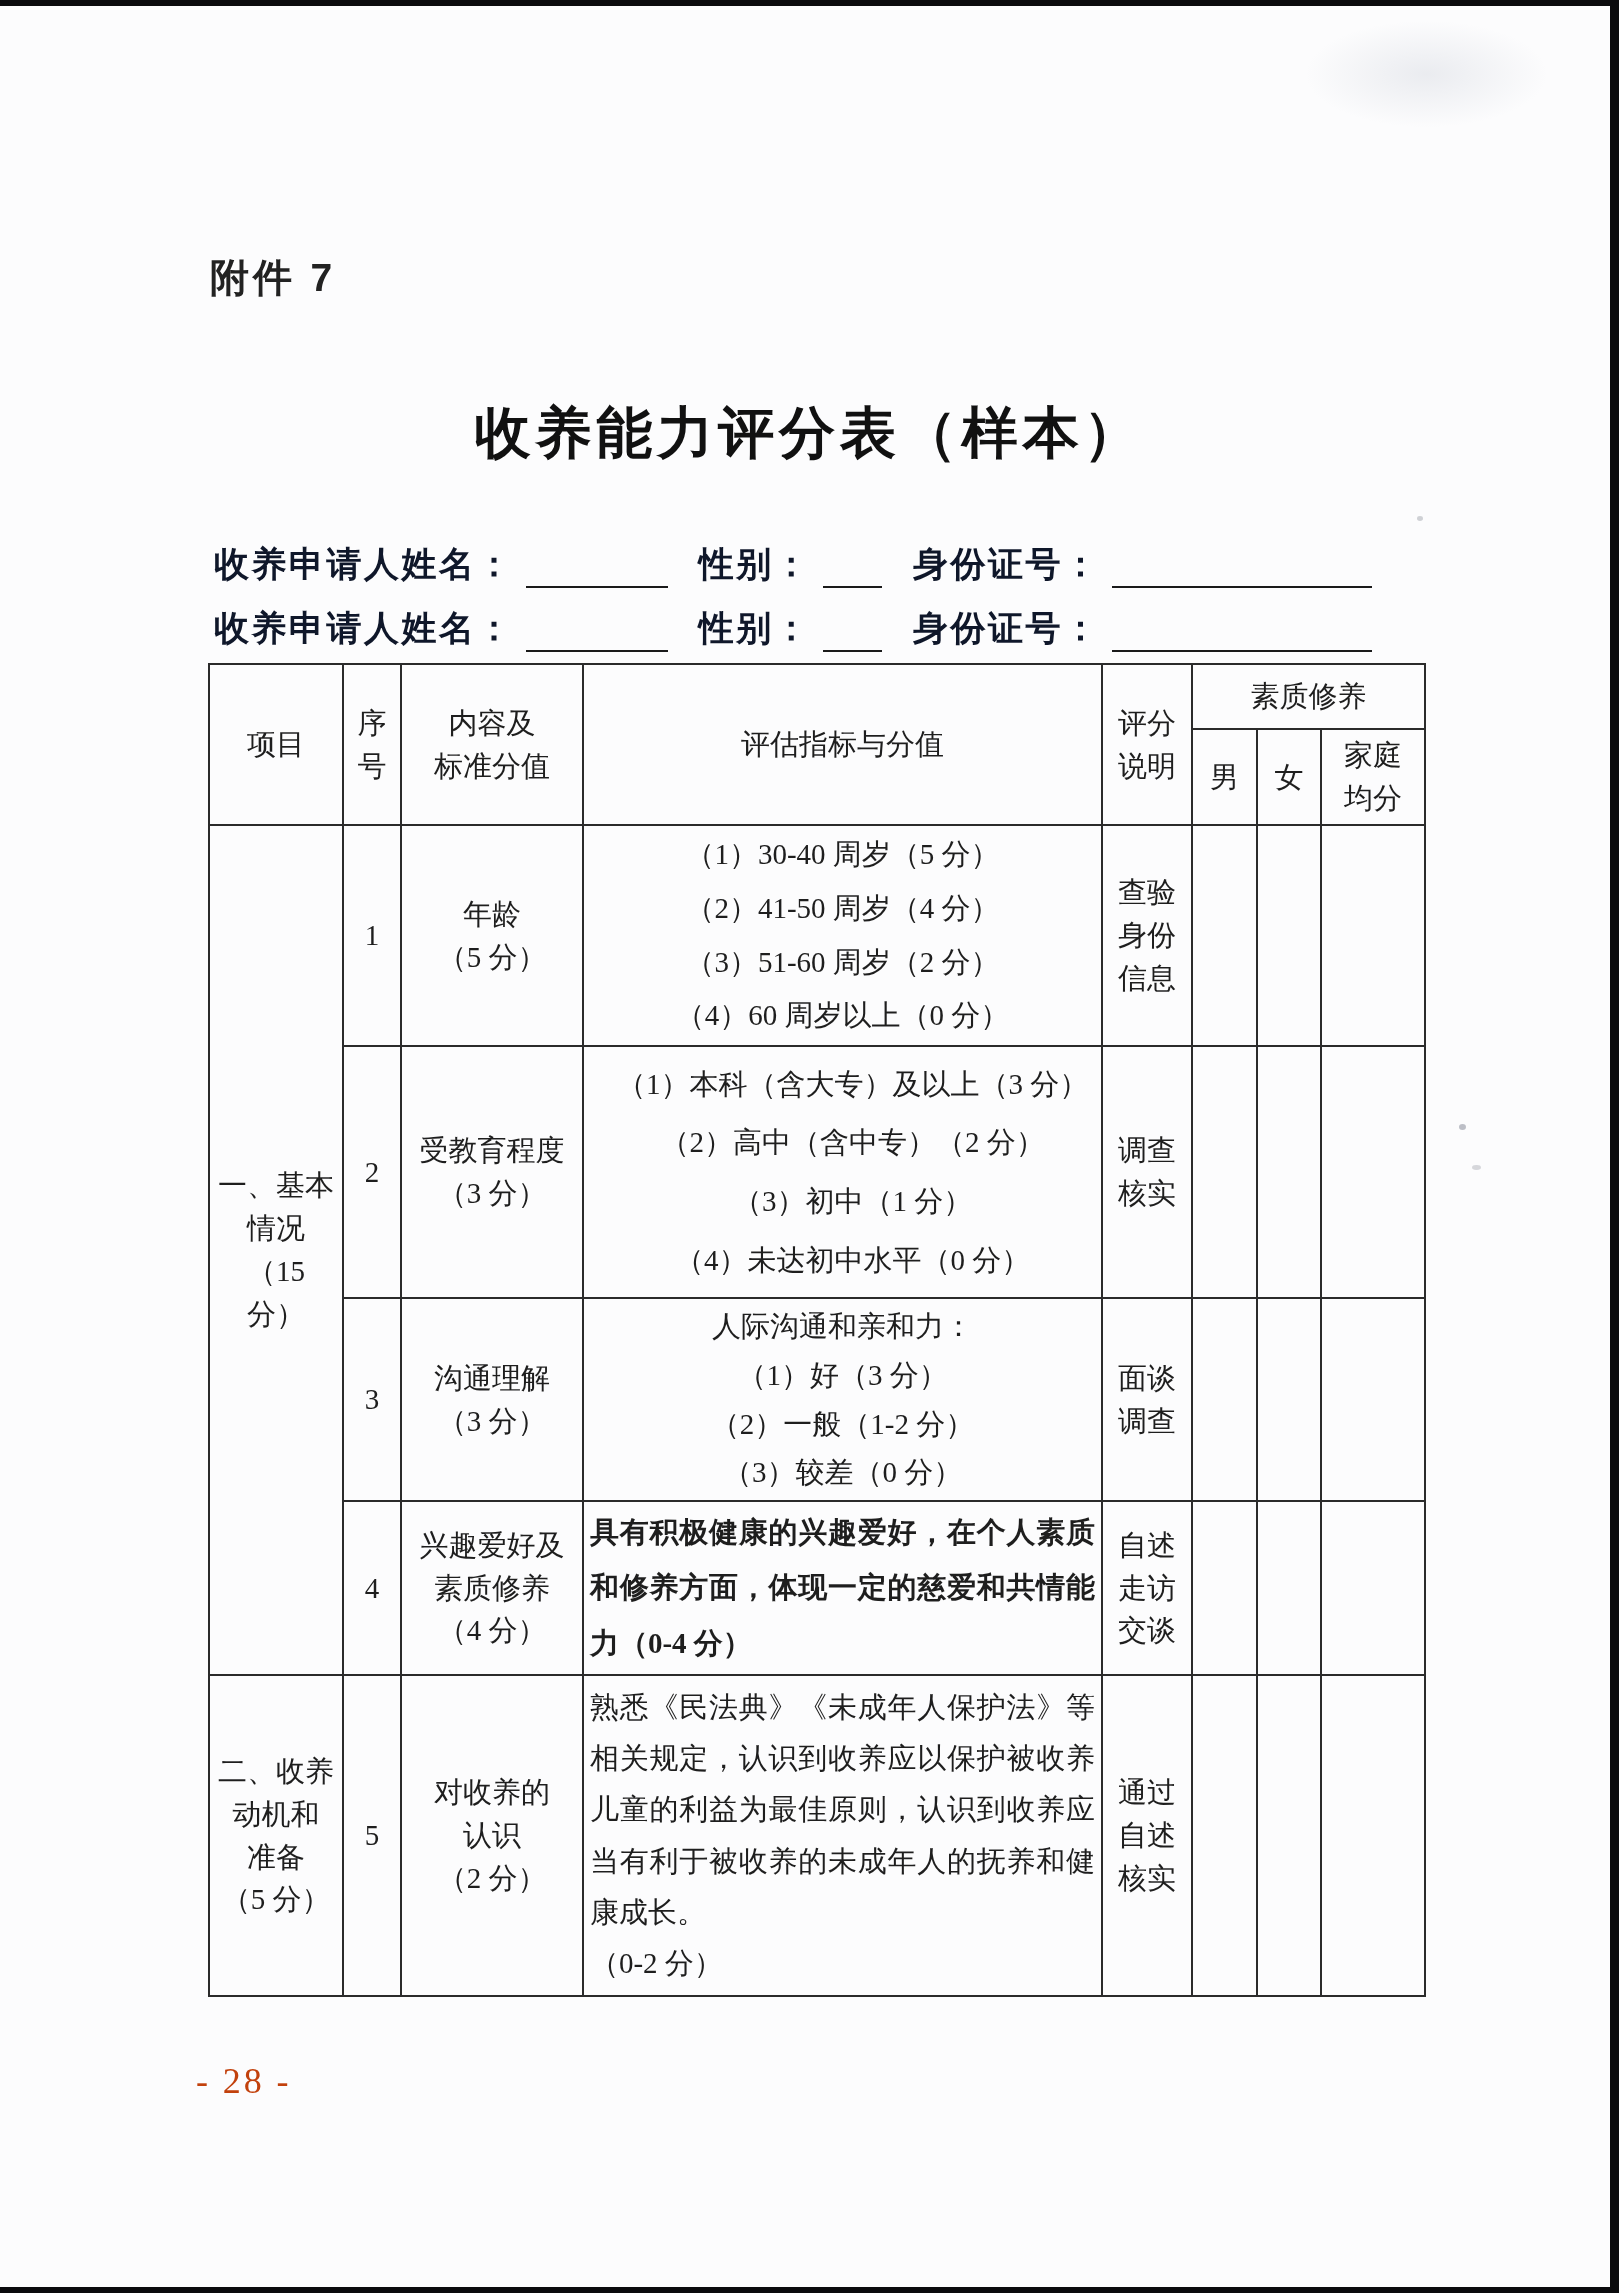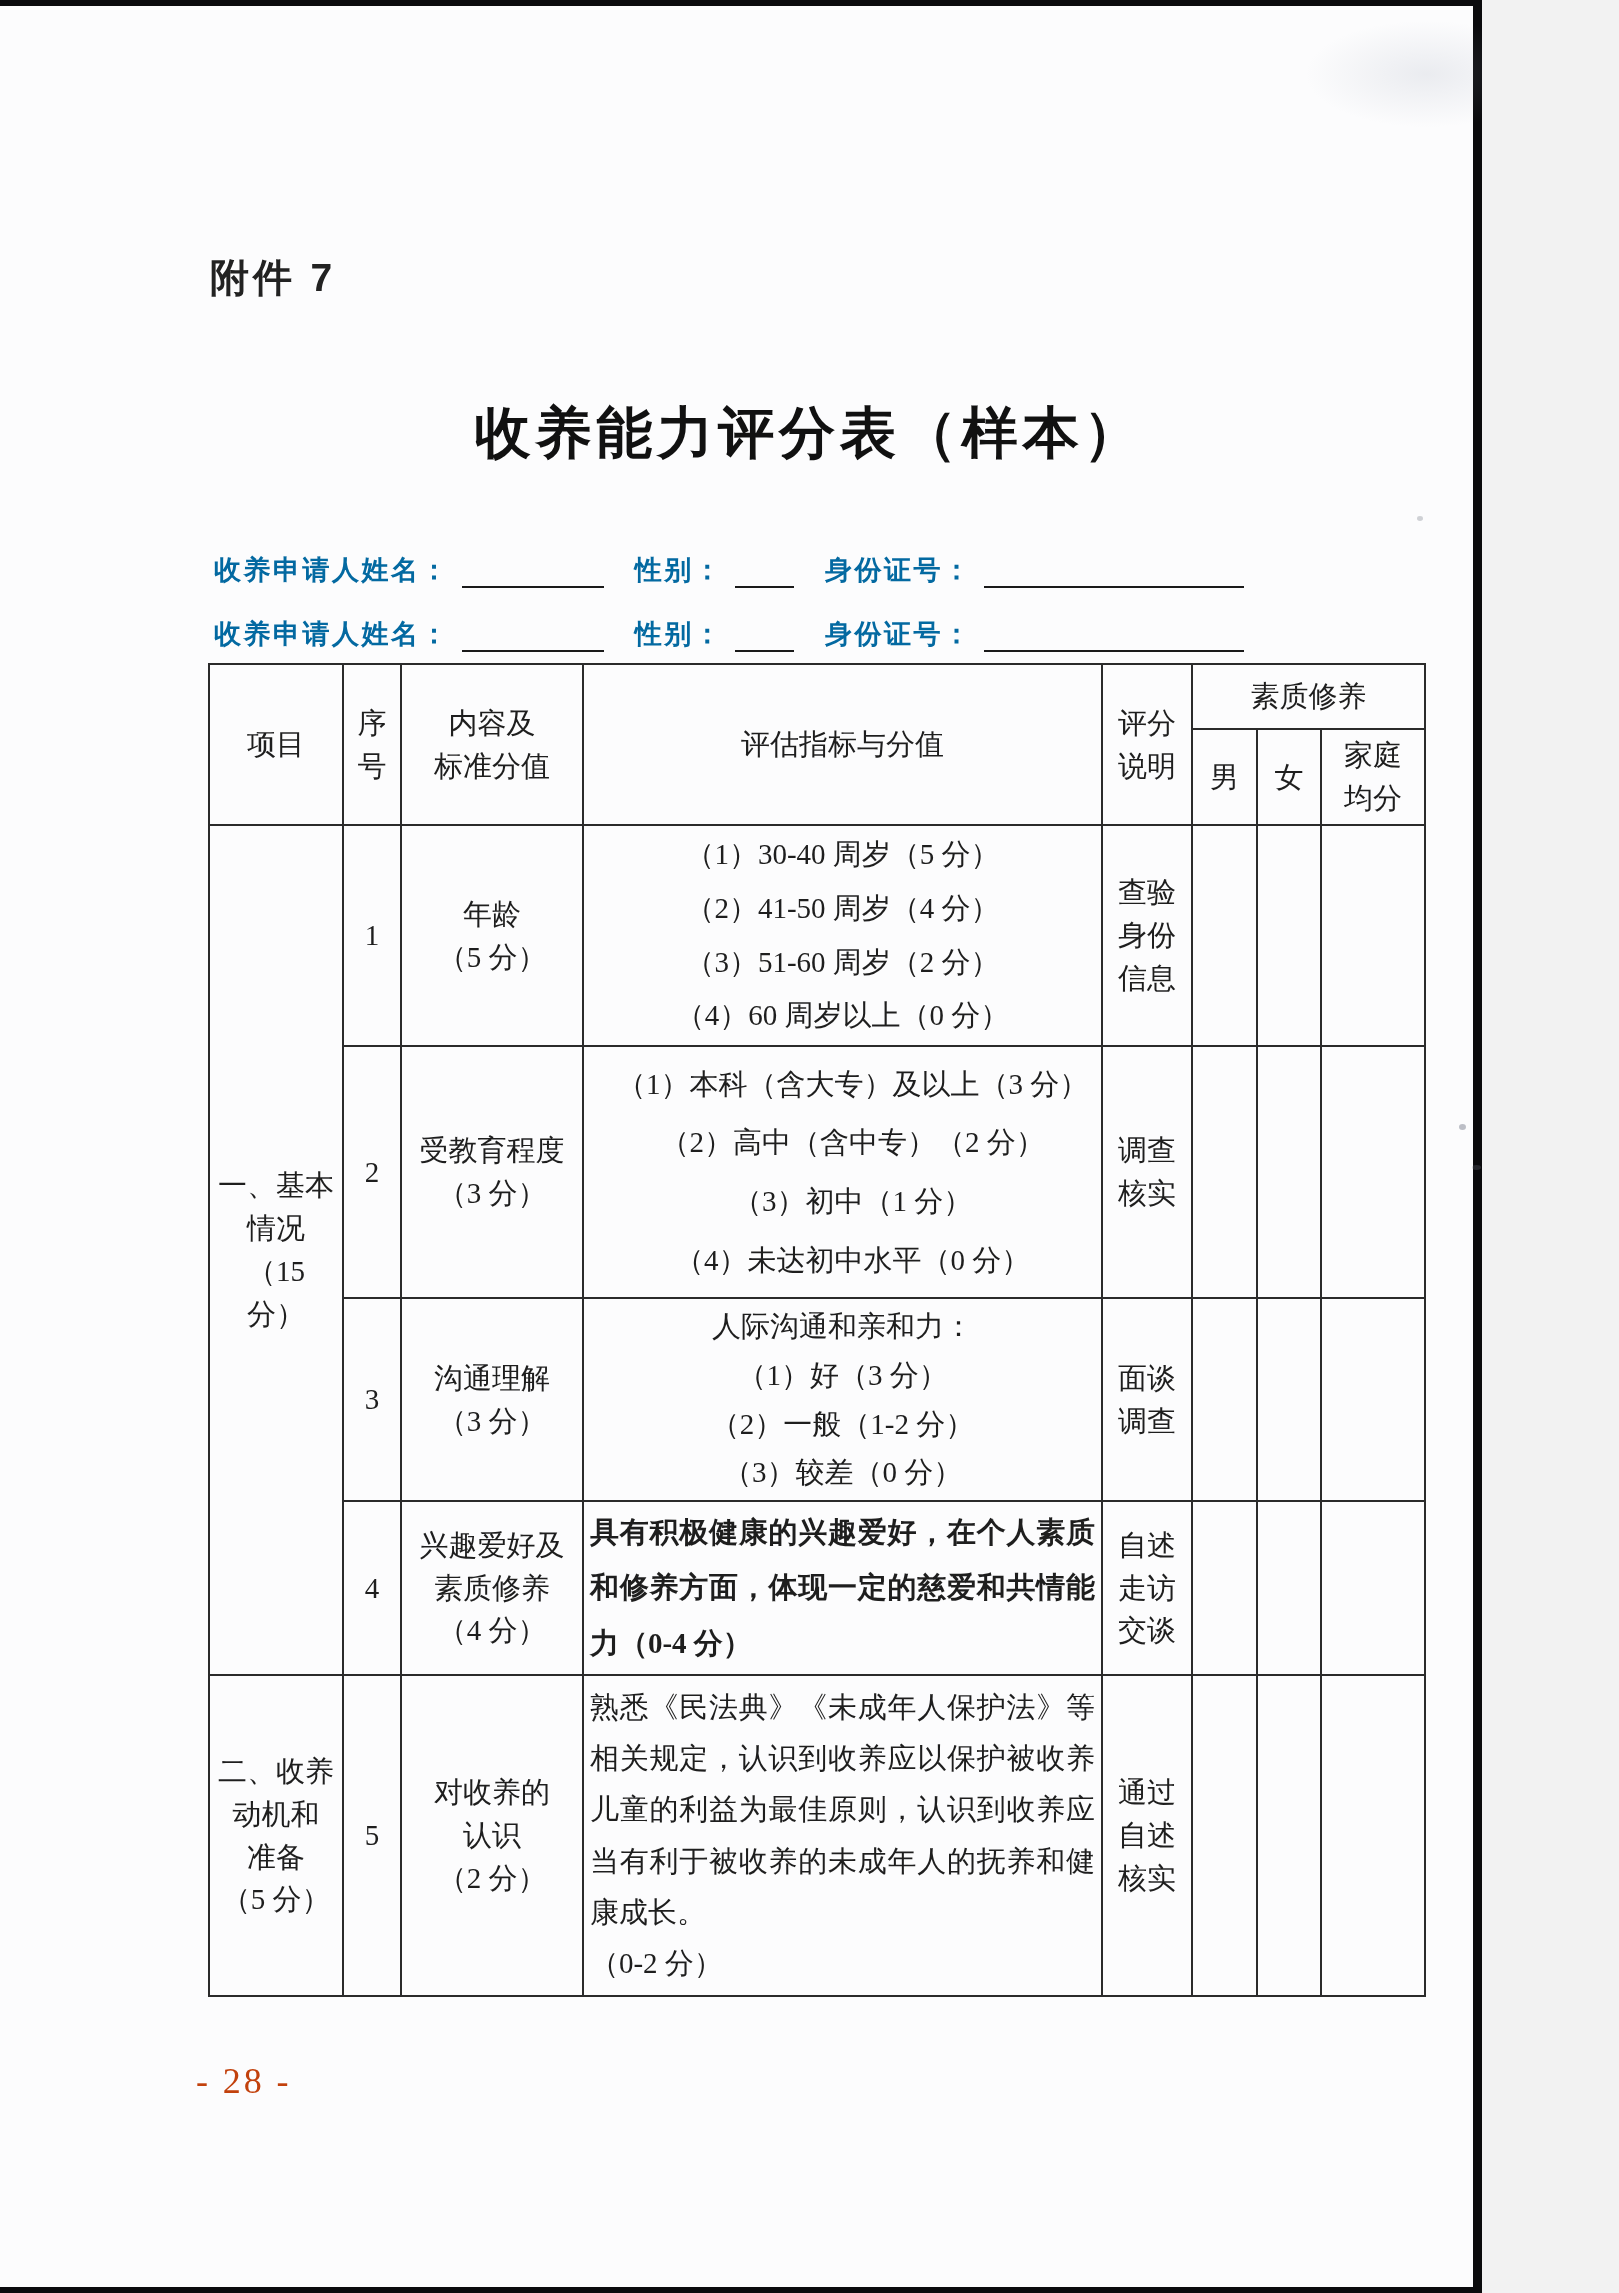--- a/index.html
+++ b/index.html
@@ -3,21 +3,21 @@
 <meta charset="utf-8">
 <style>
   html,body{margin:0;padding:0;}
   body{
     width:1619px;height:2294px;
     background:#f2f2f2;
     font-family:"Liberation Serif","DejaVu Serif",serif;
   }
   .page{
     position:relative;
-    width:1482px;height:2294px;
+    width:1619px;height:2294px;
     background:#fcfcfd;
     overflow:hidden;
     color:#1e1e1e;
   }
   
   .scan-edge{position:absolute;background:#0b0b0d;}
   .edge-top{top:0;left:0;width:100%;height:5.9px;}
   .edge-right{top:0;right:0;width:8.8px;height:100%;}
   .edge-bottom{bottom:0;left:0;width:100%;height:6.9px;}
   .smudge{
@@ -37,21 +37,21 @@
   .doc-title{
     position:absolute;left:0;top:396px;width:1619px;margin:0;
     text-align:center;
     font-family:"Liberation Serif","DejaVu Serif",serif;
     font-size:56px;font-weight:700;letter-spacing:4.9px;color:#111;
   }
   .fline{
     position:absolute;left:214px;height:47px;
     display:flex;align-items:flex-end;
     font-family:"Liberation Sans","DejaVu Sans",sans-serif;
-    font-size:27px;font-weight:600;letter-spacing:2.5px;color:#0369a1;
+    font-size:35px;font-weight:600;letter-spacing:2.5px;color:#0f172a;
     white-space:nowrap;
   }
   .fline-1{top:541px;}
   .fline-2{top:605px;}
   .fill-line{
     display:inline-block;height:39px;
     border-bottom:2.9px solid #1a1a1a;
     margin-left:11.8px;margin-right:31px;
   }
   .w-name{width:142px;}

